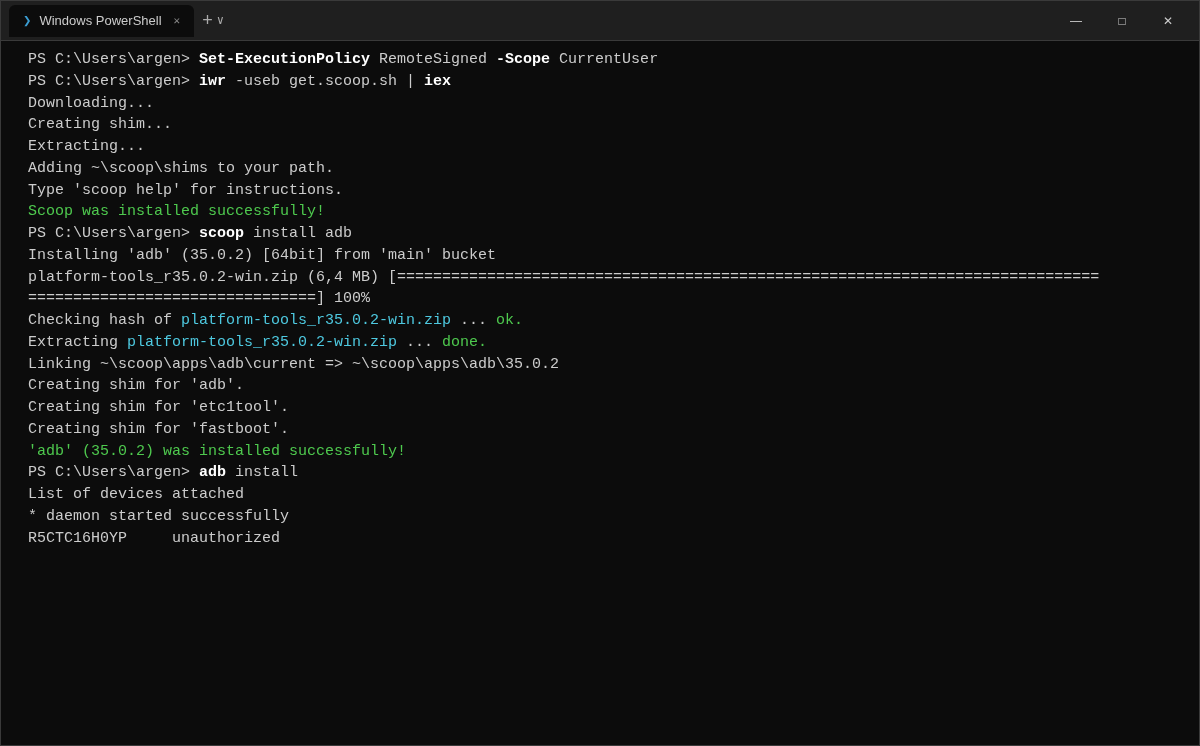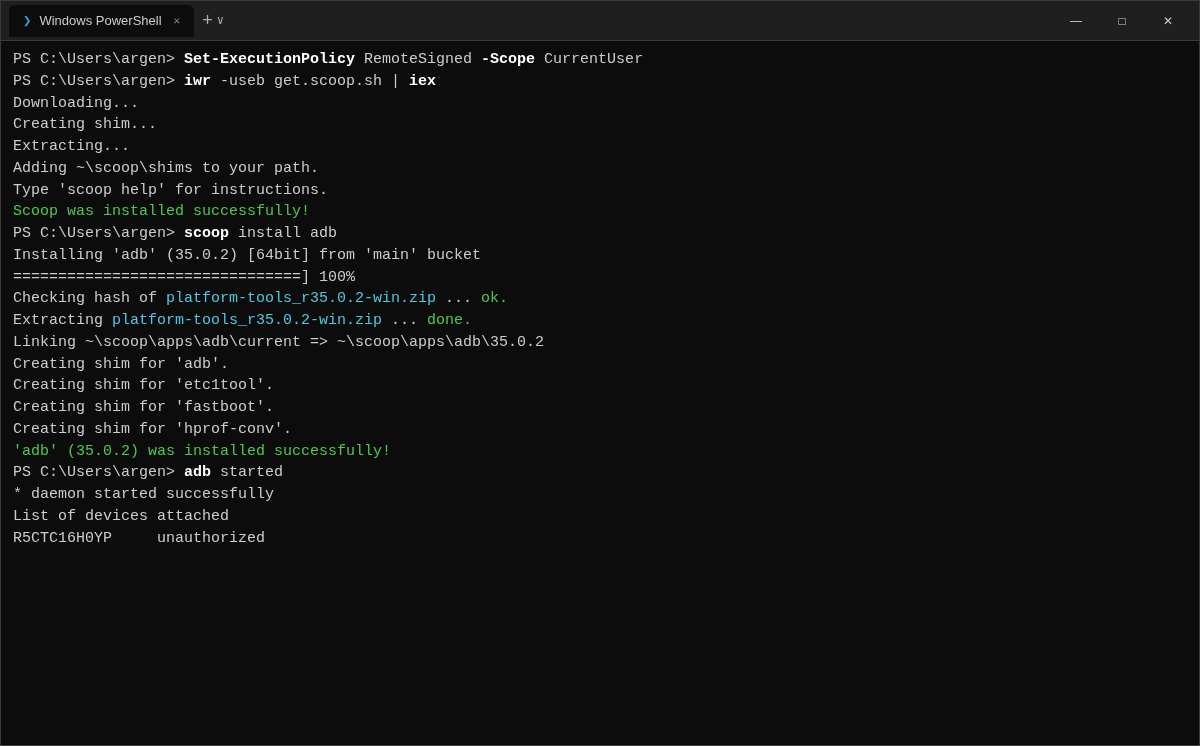--- a/index.html
+++ b/index.html
@@ -110,20 +110,21 @@
       flex: 1;
       padding: 8px 12px;
       overflow: hidden;
       font-size: 15px;
       line-height: 1.45;
     }
 
     .line {
       white-space: pre;
       color: #cccccc;
+      margin-left: 15px;
     }
 
     .line .prompt {
       color: #cccccc;
     }
 
     .line .cmd-bold {
       color: #ffffff;
       font-weight: bold;
     }
@@ -173,36 +174,36 @@
     <div class="line"><span>Adding ~\scoop\shims to your path.</span></div>
 
     <div class="line"><span>Type 'scoop help' for instructions.</span></div>
 
     <div class="line"><span class="green">Scoop was installed successfully!</span></div>
 
     <div class="line"><span class="prompt">PS C:\Users\argen&gt; </span><span class="cmd-bold">scoop</span><span> install adb</span></div>
 
     <div class="line"><span>Installing 'adb' (35.0.2) [64bit] from 'main' bucket</span></div>
 
+    <div class="line"><span>platform-tools_r35.0.2-win.zip (6,4 MB) [==============================================================================</span></div>
 
     <div class="line"><span>================================] 100%</span></div>
 
     <div class="line"><span>Checking hash of </span><span class="cyan">platform-tools_r35.0.2-win.zip</span><span> ... </span><span class="green">ok.</span></div>
 
     <div class="line"><span>Extracting </span><span class="cyan">platform-tools_r35.0.2-win.zip</span><span> ... </span><span class="green">done.</span></div>
 
     <div class="line"><span>Linking ~\scoop\apps\adb\current =&gt; ~\scoop\apps\adb\35.0.2</span></div>
 
     <div class="line"><span>Creating shim for 'adb'.</span></div>
     <div class="line"><span>Creating shim for 'etc1tool'.</span></div>
     <div class="line"><span>Creating shim for 'fastboot'.</span></div>
-    <div class="line"><span>Creating shim for 'hprof-conv'.</span></div>
 
     <div class="line"><span class="green">'adb' (35.0.2) was installed successfully!</span></div>
 
-    <div class="line"><span class="prompt">PS C:\Users\argen&gt; </span><span class="cmd-bold">adb</span><span> started</span></div>
-
+    <div class="line"><span class="prompt">PS C:\Users\argen&gt; </span><span class="cmd-bold">adb</span><span> install</span></div>
+
+    <div class="line"><span>List of devices attached</span></div>
     <div class="line"><span>* daemon started successfully</span></div>
-    <div class="line"><span>List of devices attached</span></div>
     <div class="line"><span>R5CTC16H0YP     unauthorized</span></div>
 
   </div>
 </div>
 
 </body></html>

